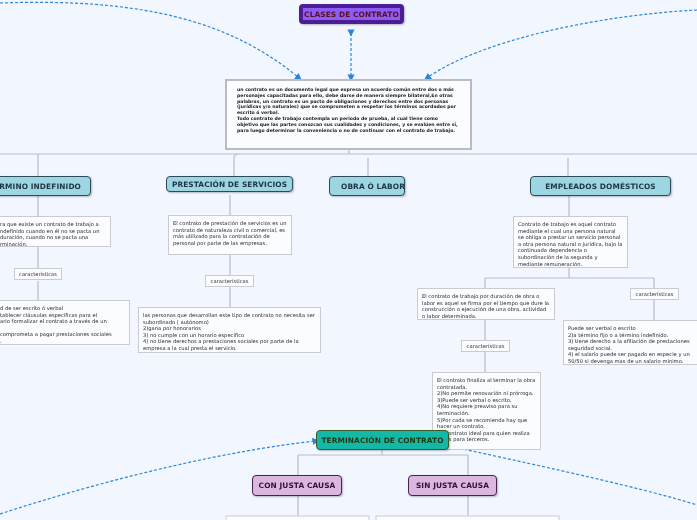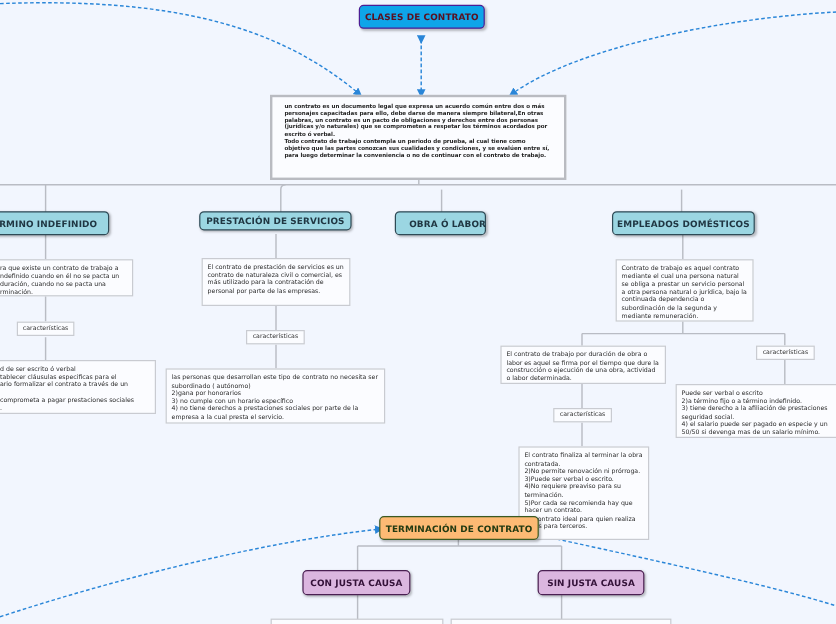--- a/index.html
+++ b/index.html
@@ -8,23 +8,23 @@
     background: #f2f6fe;
     font-family: "DejaVu Sans", sans-serif;
   }
   #connectors { position: absolute; left: 0; top: 0; width: 697px; height: 520px; }
   .node {
     position: absolute; box-sizing: border-box;
     display: flex; align-items: center; justify-content: center;
     font-weight: bold; font-size: 7.4px; letter-spacing: 0.1px;
     border-radius: 4px; white-space: nowrap;
   }
-  .root { background: #0ea5e9; border: 1px solid #4c1d95; color: #5a1020; box-shadow: 1px 1px 2px rgba(0,0,0,0.25); }
+  .root { background: #8b5cf6; border: 4px solid #4c1d95; color: #5a1020; box-shadow: 1px 1px 2px rgba(0,0,0,0.25); }
   .cat { background: #9bd6e2; border: 1px solid #2e4a56; color: #1f3642; box-shadow: 1px 1px 2px rgba(0,0,0,0.25); }
-  .term { background: #fdba74; border: 1px solid #3b5a22; color: #233a12; box-shadow: 1px 1px 2px rgba(0,0,0,0.25); }
+  .term { background: #14b8a6; border: 1px solid #3b5a22; color: #233a12; box-shadow: 1px 1px 2px rgba(0,0,0,0.25); }
   .sub { background: #dbb6df; border: 1px solid #4a1f52; color: #341239; box-shadow: 1px 1px 2px rgba(0,0,0,0.25); }
   .note {
     position: absolute; box-sizing: border-box;
     background: #fbfcff; border: 1px solid #c9cbd1;
     font-size: 5.2px; line-height: 6.6px; color: #2a2a2a;
     padding: 4px 4px; white-space: pre-line; overflow: hidden;
   }
   .main-note {
     border: 2px solid #b9bbc1; font-size: 4.6px; line-height: 5.8px;
     font-weight: bold; color: #222; padding: 6px 10px;
@@ -77,21 +77,21 @@
 </svg>
 
 <div class="node root" style="left:299px;top:4px;width:105px;height:20px;">CLASES DE CONTRATO</div>
 
 <div class="note main-note" style="left:225px;top:79px;width:247px;height:71px;">un contrato es un documento legal que expresa un acuerdo común entre dos o más personajes capacitadas para ello,  debe darse de manera siempre bilateral,En otras palabras, un contrato es un pacto de obligaciones y derechos entre dos personas (jurídicas y/o naturales) que se comprometen a respetar los términos acordados por escrito ó verbal.
 Todo contrato de trabajo contempla un periodo de prueba, al cual tiene como objetivo que las partes conozcan sus cualidades y condiciones, y se evalúen entre sí, para luego determinar la conveniencia o no de continuar con el contrato de trabajo.</div>
 
 <div class="node cat" style="left:-14px;top:176px;width:105px;height:20px;justify-content:flex-end;padding-right:9px;">TÉRMINO INDEFINIDO</div>
 <div class="node cat" style="left:166px;top:176px;width:127px;height:16px;">PRESTACIÓN DE SERVICIOS</div>
 <div class="node cat" style="left:329px;top:176px;width:76px;height:20px;padding-left:12px;">OBRA Ó LABOR</div>
-<div class="node cat" style="left:510px;top:176px;width:119px;height:20px;">EMPLEADOS DOMÉSTICOS</div>
+<div class="node cat" style="left:530px;top:176px;width:141px;height:20px;">EMPLEADOS DOMÉSTICOS</div>
 
 <div class="note" style="left:-4px;top:216px;width:115px;height:31px;padding-left:3px;">ra que existe un contrato de trabajo a
 ndefinido  cuando en él no se pacta un
 duración, cuando no se pacta una
 rminación.</div>
 <div class="tag" style="left:14px;top:268px;width:48px;height:12px;">características</div>
 <div class="note" style="left:-4px;top:300px;width:134px;height:45px;padding-left:3px;">d de ser escrito ó verbal
 tablecer cláusulas especificas para el
 ario formalizar el contrato a través de un
 
@@ -115,13 +115,13 @@
 5)Por cada se recomienda hay que hacer un contrato.
    un contrato ideal para quien realiza obras para terceros.</div>
 <div class="tag" style="left:630px;top:288px;width:49px;height:12px;">características</div>
 <div class="note" style="left:563px;top:320px;width:140px;height:45px;">Puede ser verbal o escrito
 2)a término fijo o a término indefinido.
 3) tiene derecho a la afiliación de prestaciones seguridad social.
 4) el salario puede ser pagado en especie y un 50/50 si devenga mas de un salario mínimo.</div>
 
 <div class="node term" style="left:316px;top:430px;width:133px;height:20px;">TERMINACIÓN DE CONTRATO</div>
 <div class="node sub" style="left:252px;top:475px;width:90px;height:21px;">CON JUSTA CAUSA</div>
-<div class="node sub" style="left:448px;top:475px;width:89px;height:21px;">SIN JUSTA CAUSA</div>
+<div class="node sub" style="left:408px;top:475px;width:89px;height:21px;">SIN JUSTA CAUSA</div>
 
 </body></html>

